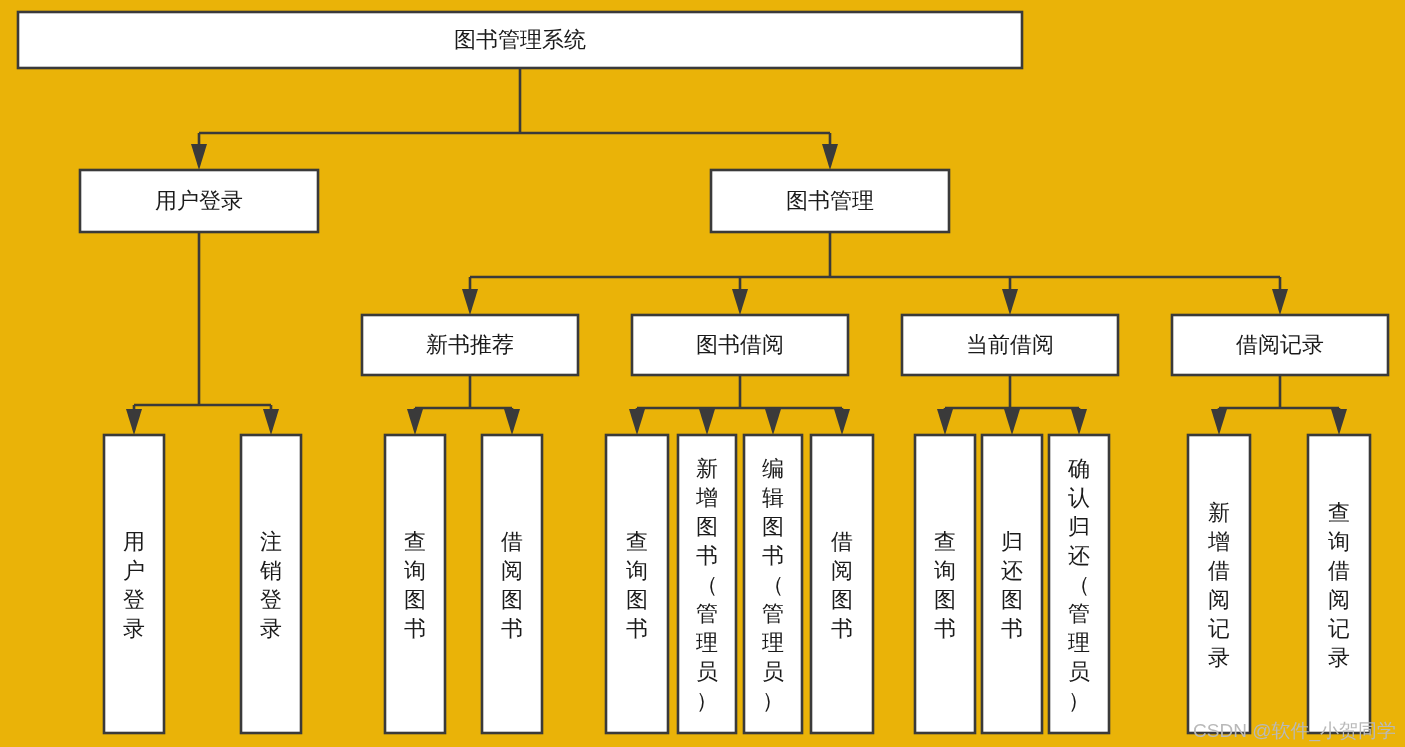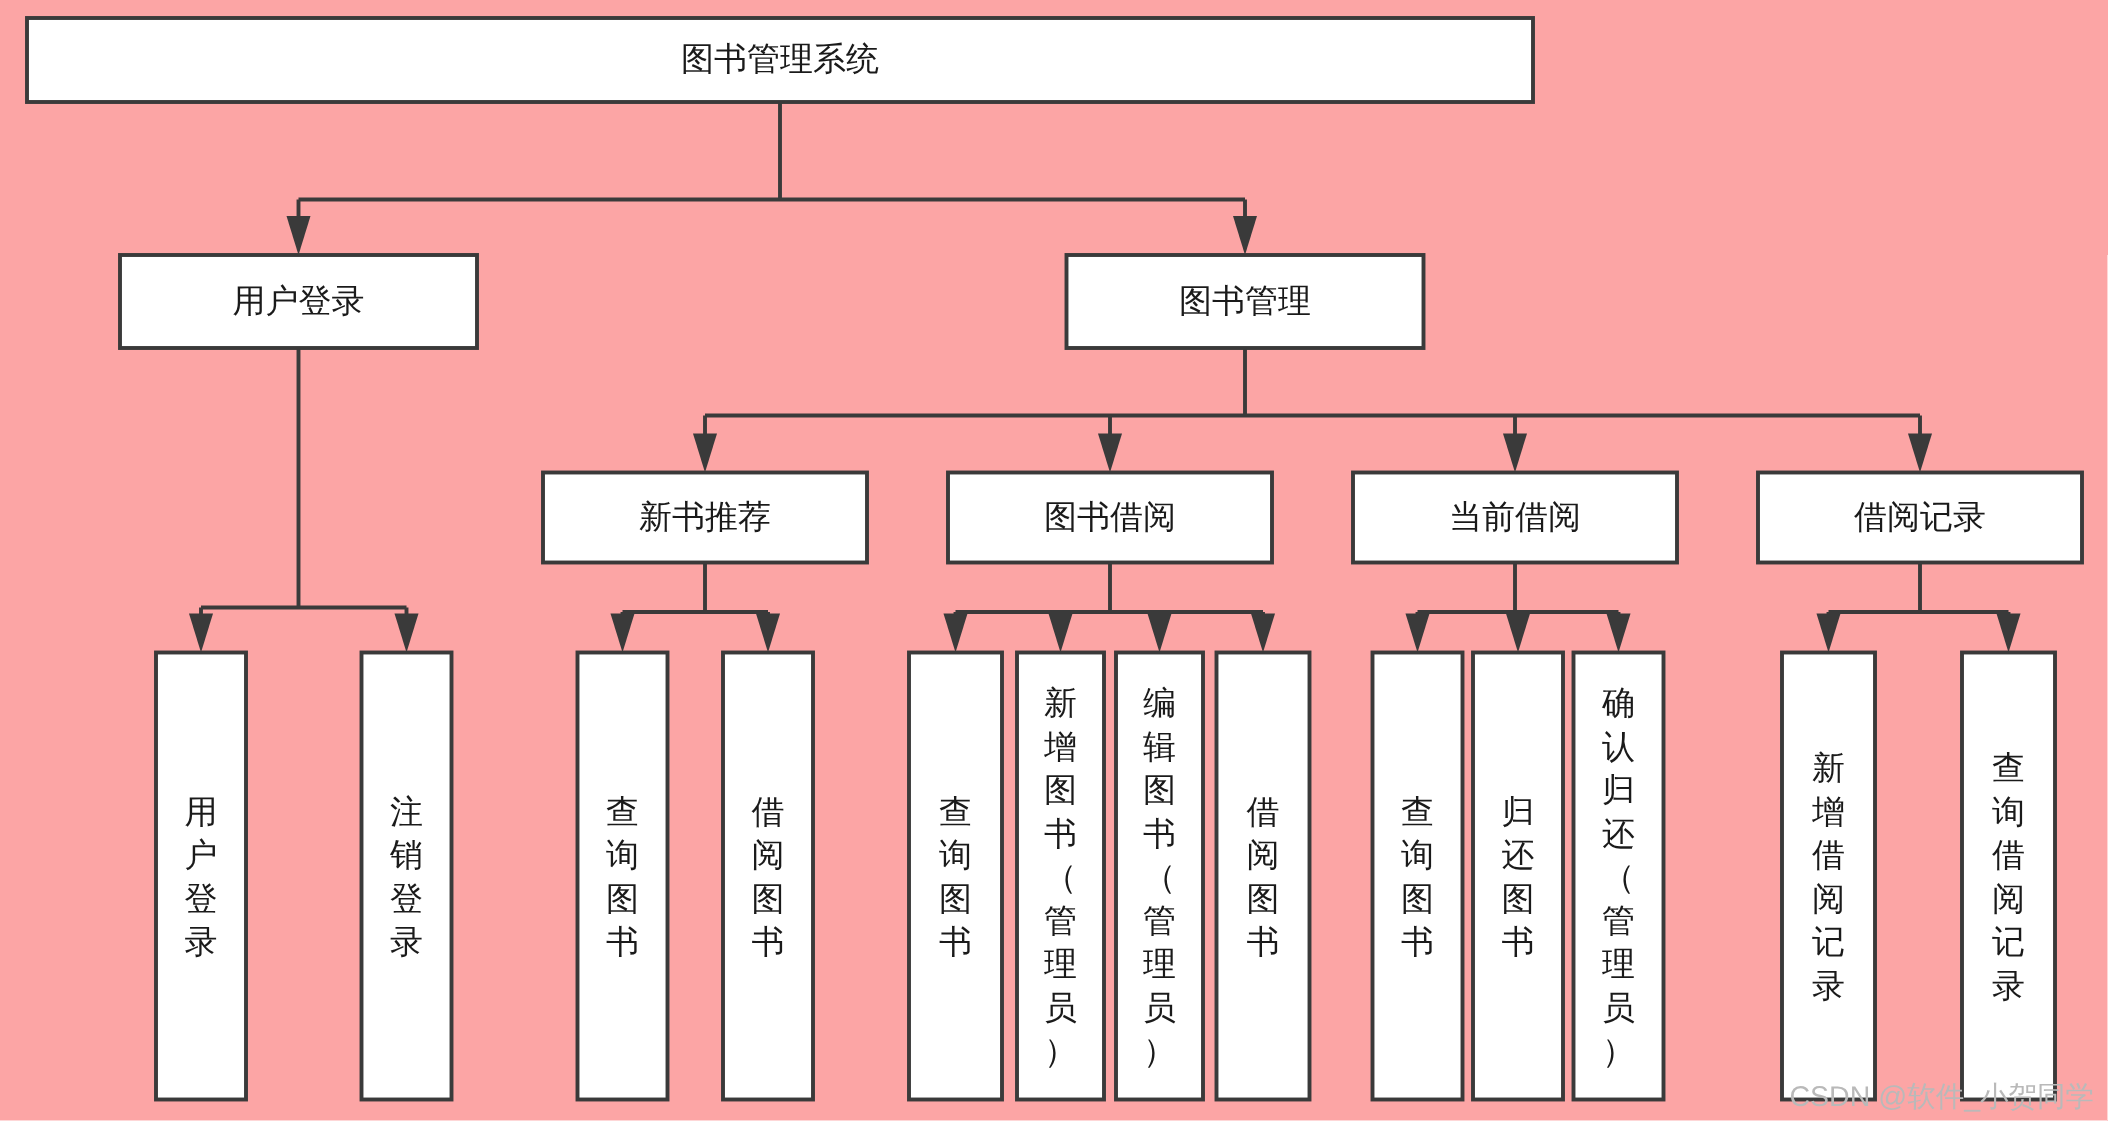--- a/index.html
+++ b/index.html
@@ -8,21 +8,21 @@
     padding: 0;
     background: #ffffff;
   }
   body {
     font-family: "Liberation Sans", "DejaVu Sans", sans-serif;
   }
   #diagram-root {
     position: relative;
     width: 1405px;
     height: 747px;
-    background: #fca5a5;
+    background: #eab308;
     overflow: hidden;
   }
   #diagram-svg {
     position: absolute;
     top: 0;
     left: 0;
     width: 1405px;
     height: 747px;
   }
   .node-box {

